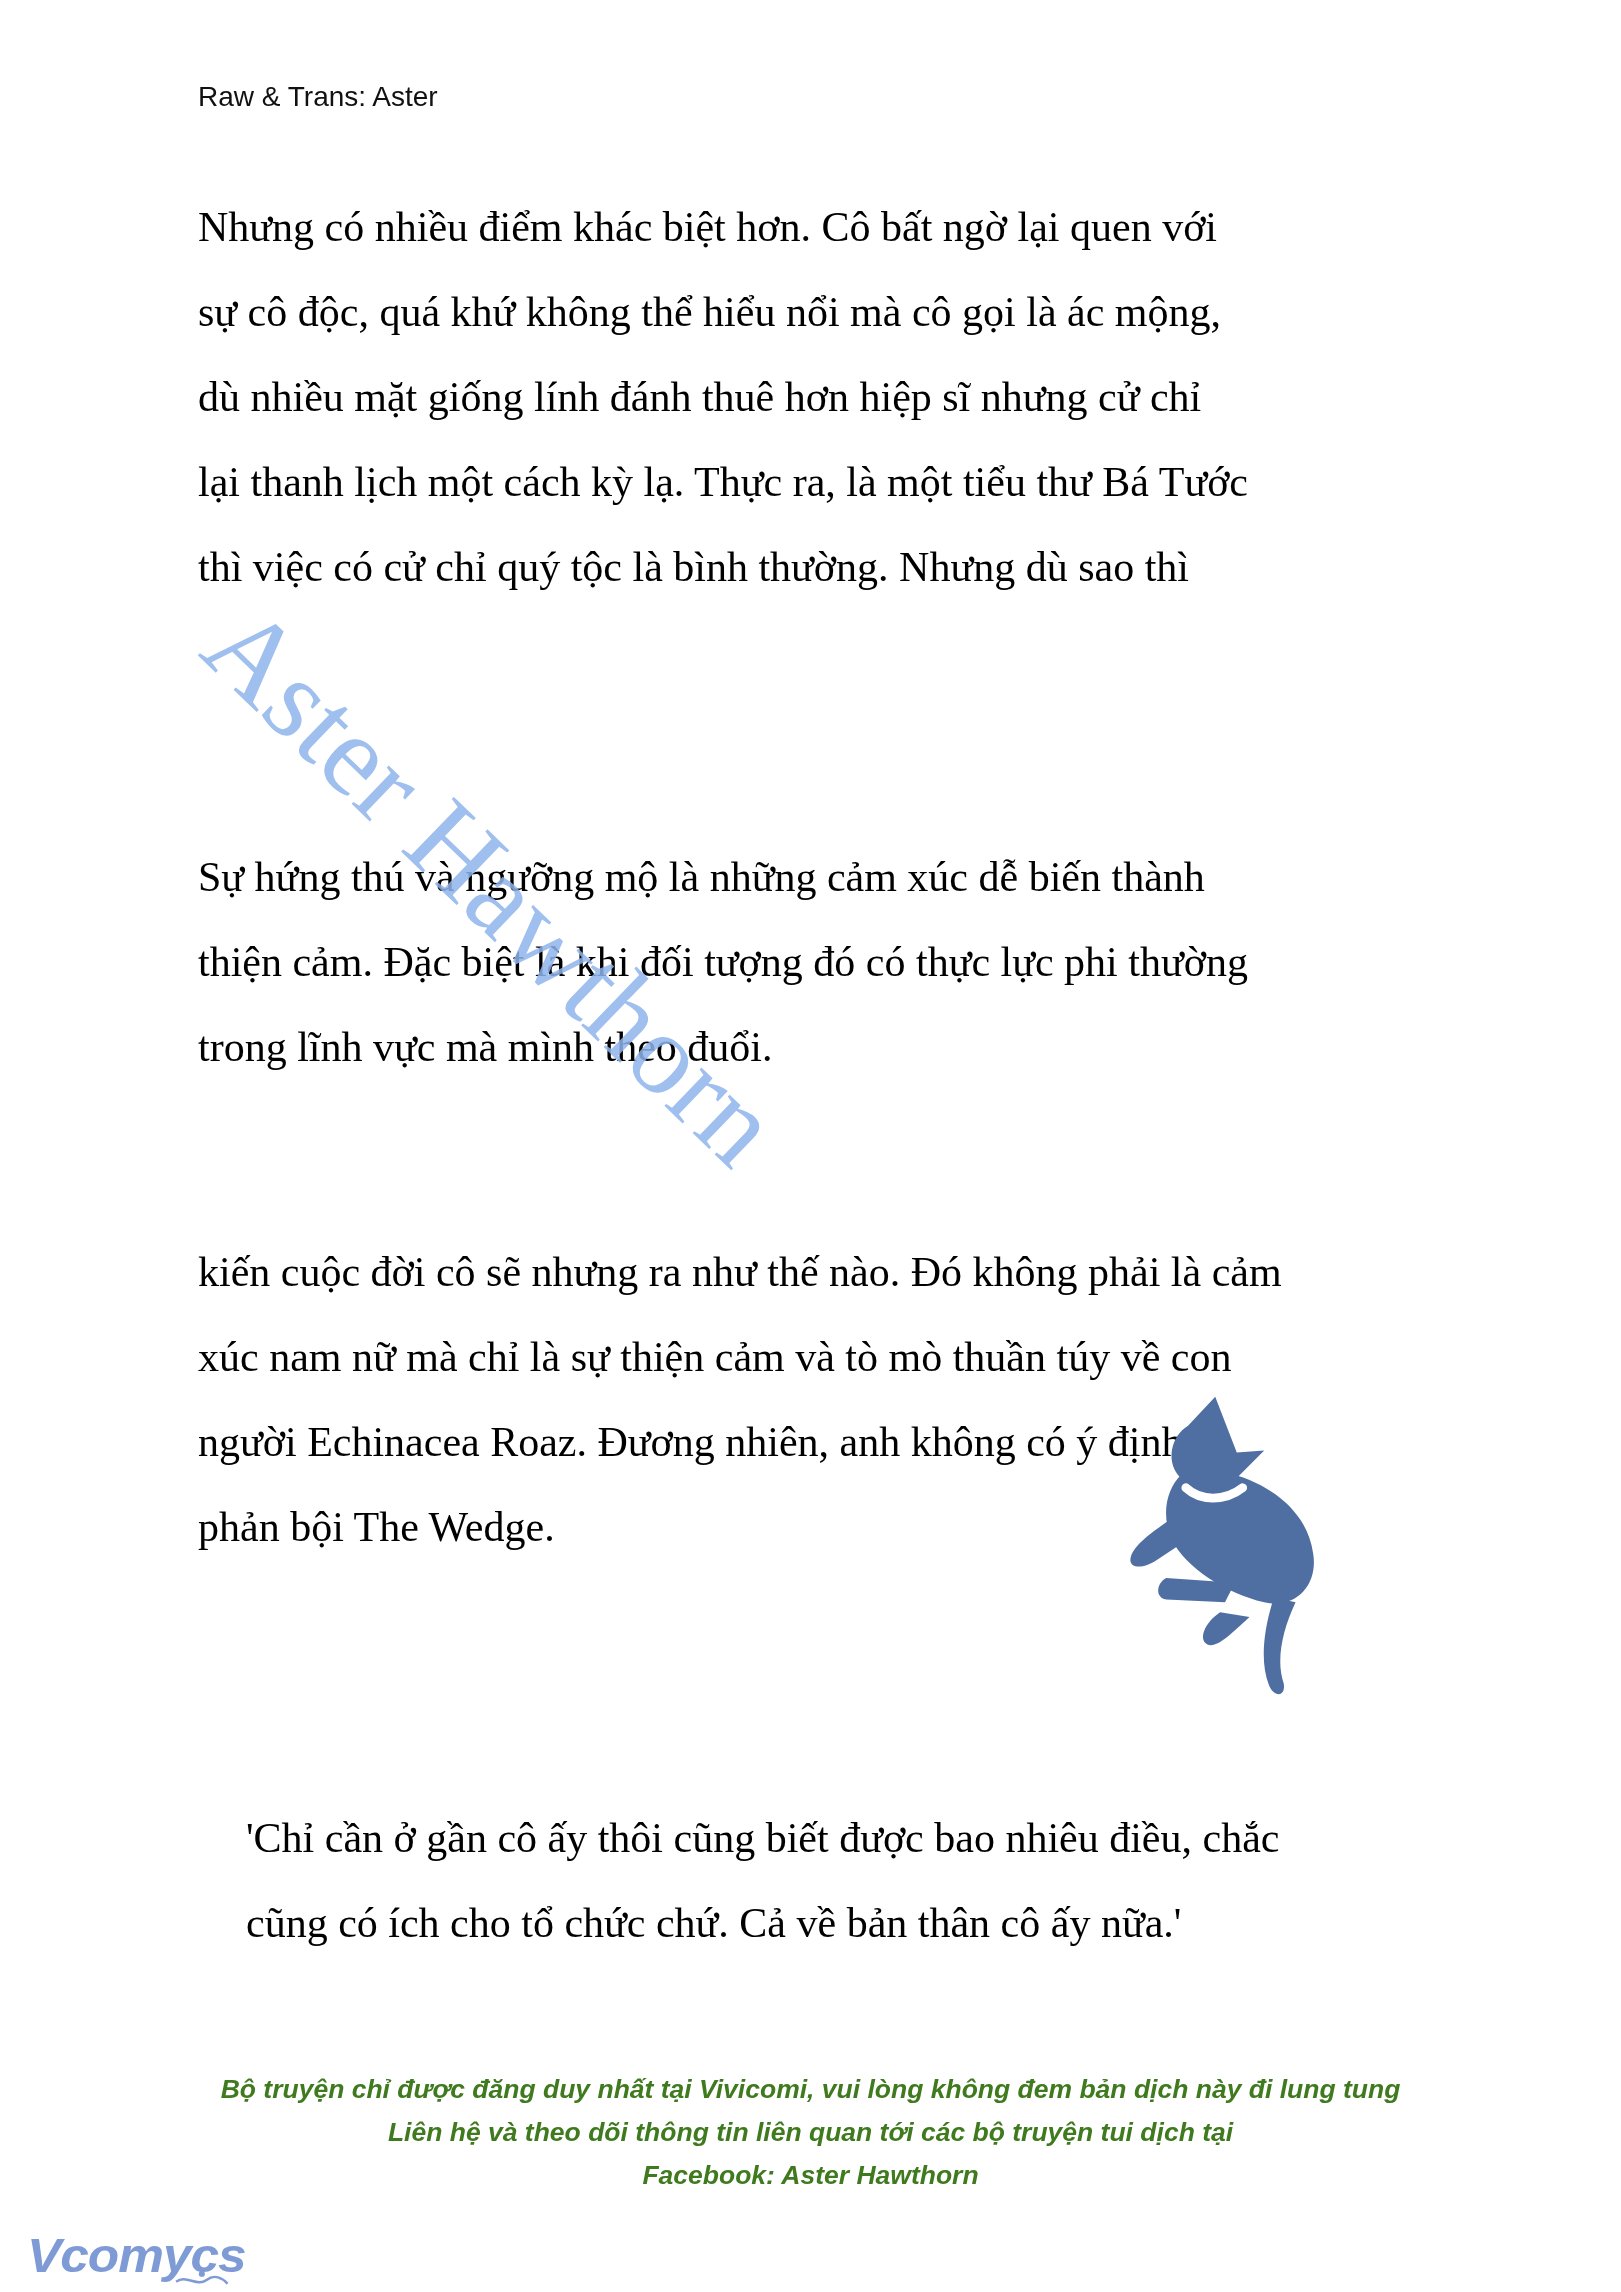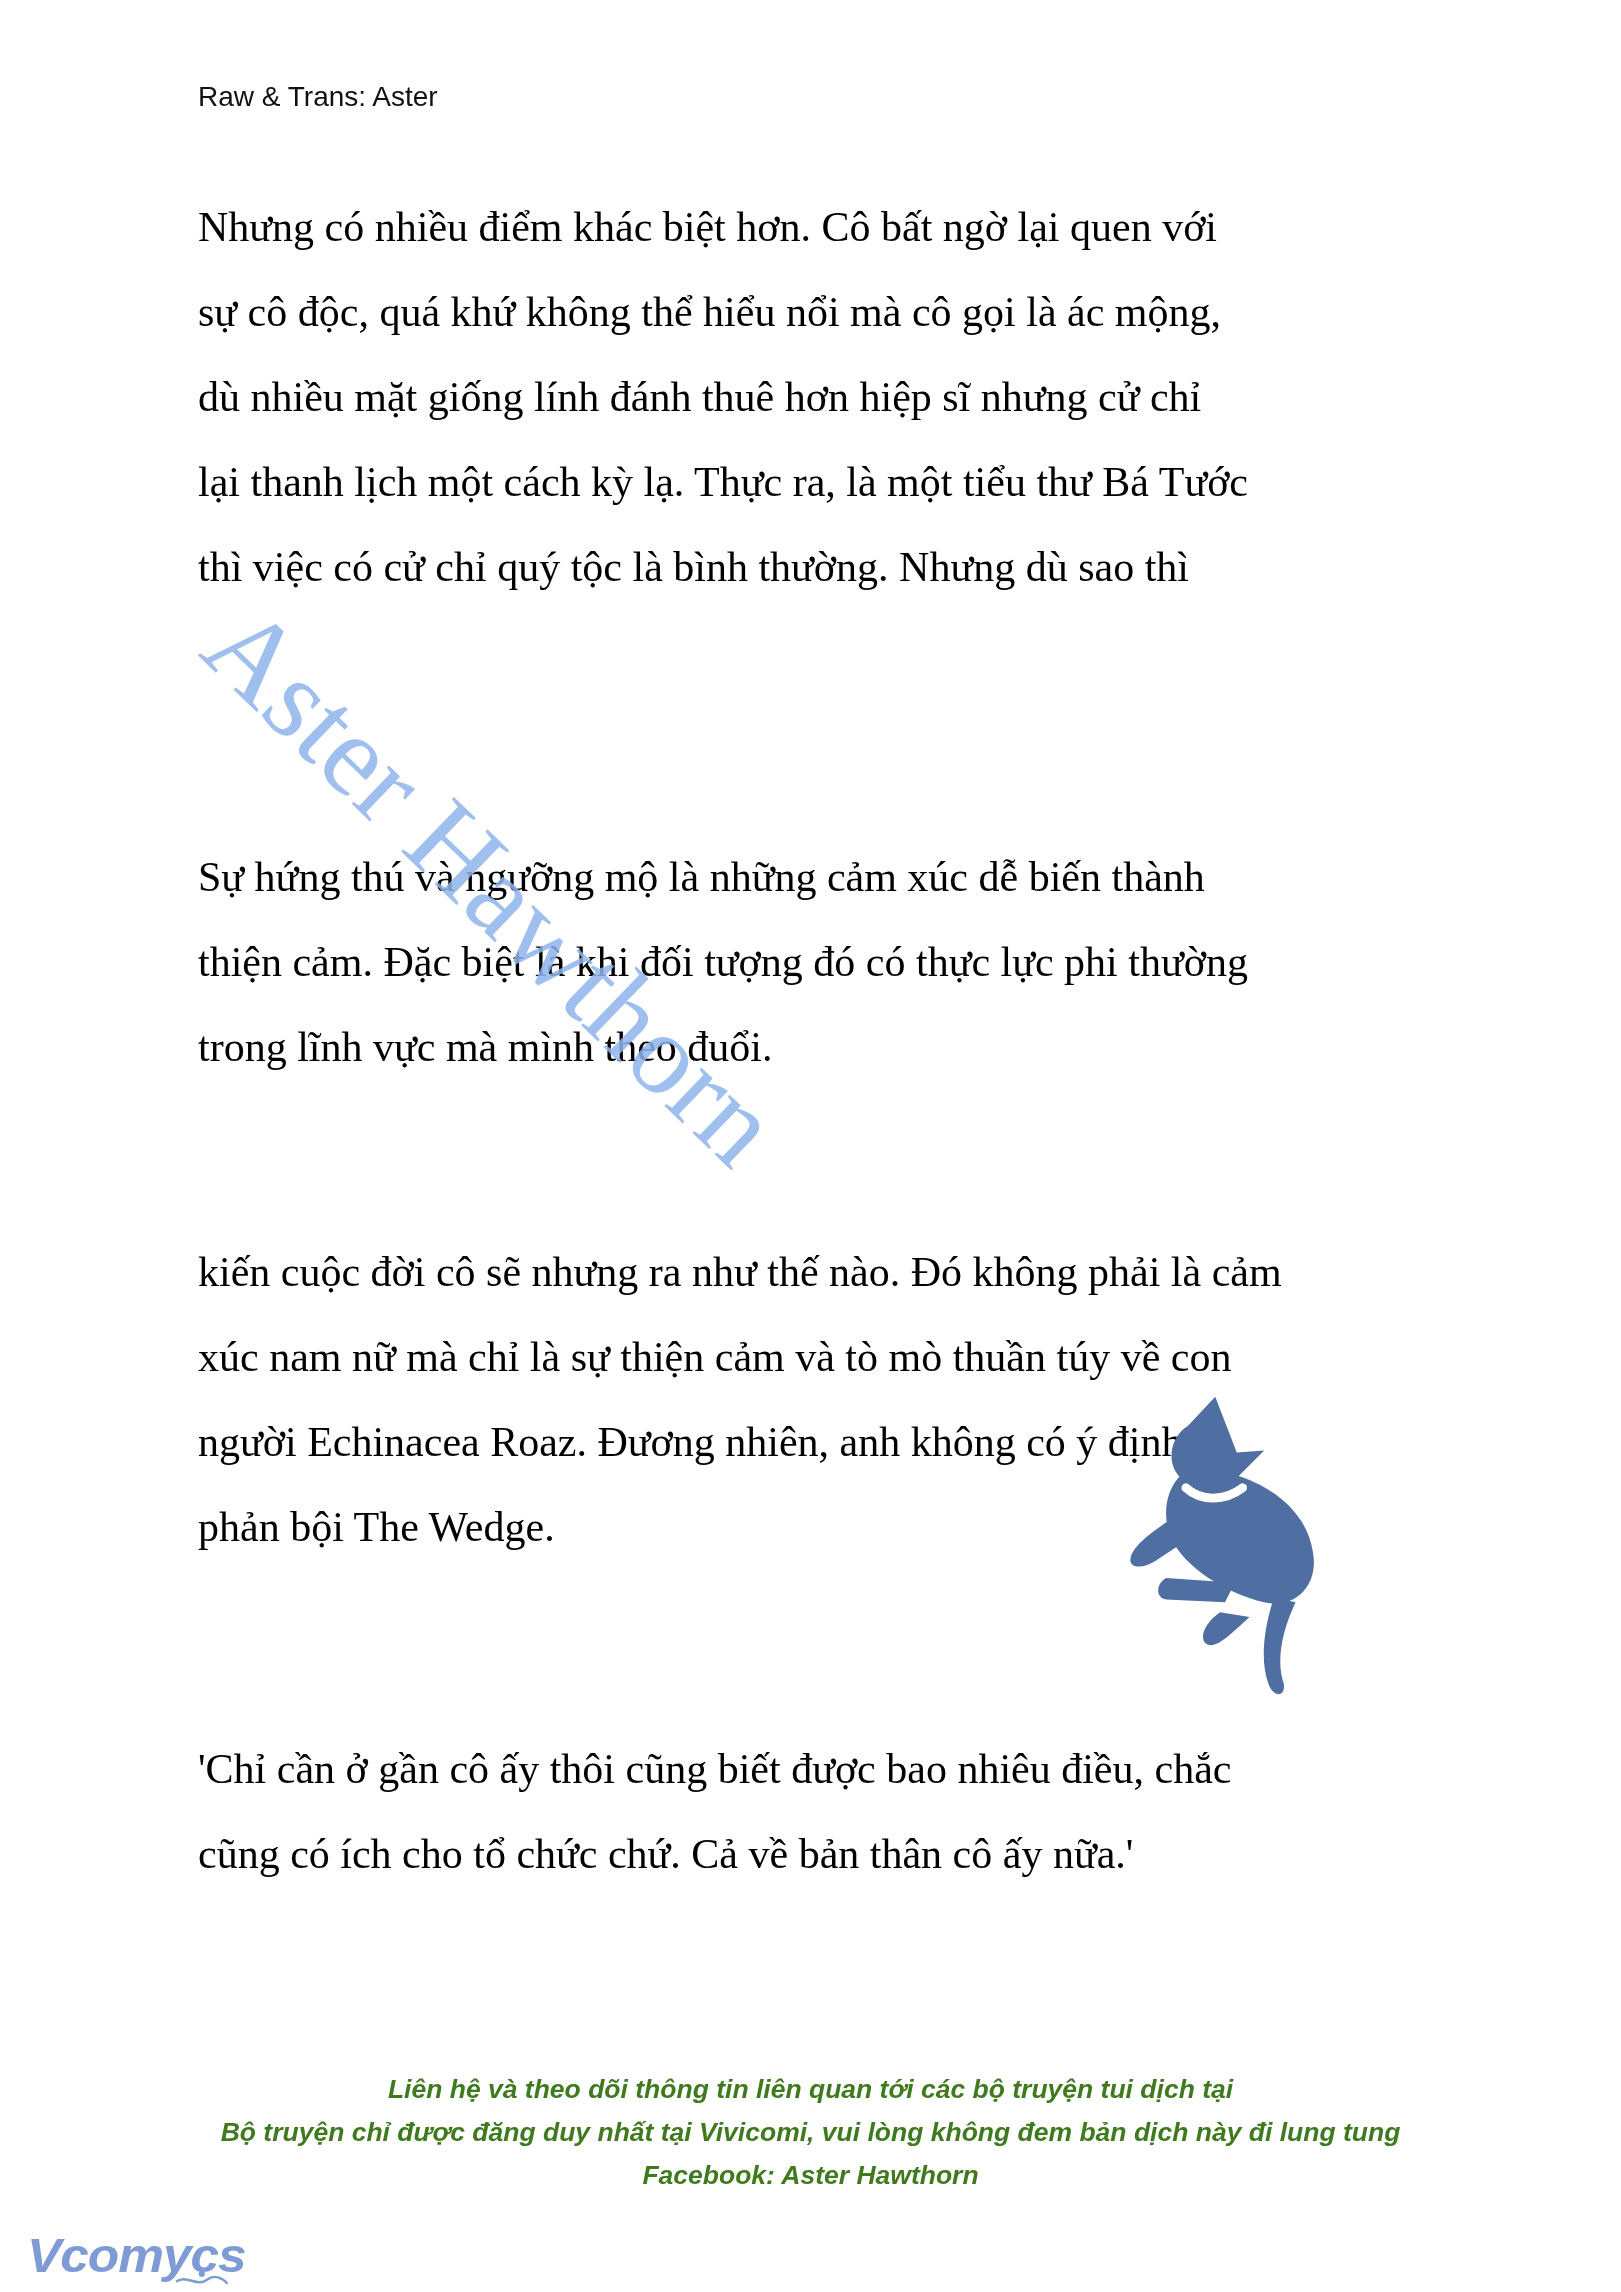--- a/index.html
+++ b/index.html
@@ -111,21 +111,21 @@
 
 <div class="body-text" style="top:1230px;">
   <p class="para">
     <span class="line">kiến cuộc đời cô sẽ nhưng ra như thế nào. Đó không phải là cảm</span>
     <span class="line">xúc nam nữ mà chỉ là sự thiện cảm và tò mò thuần túy về con</span>
     <span class="line">người Echinacea Roaz. Đương nhiên, anh không có ý định</span>
     <span class="line">phản bội The Wedge.</span>
   </p>
 </div>
 
-<div class="body-text" style="top:1727px;">
+<div class="body-text" style="top:1796px;margin-left:48px;">
   <p class="para">
     <span class="line">'Chỉ cần ở gần cô ấy thôi cũng biết được bao nhiêu điều, chắc</span>
     <span class="line">cũng có ích cho tổ chức chứ. Cả về bản thân cô ấy nữa.'</span>
   </p>
 </div>
 
 <div class="watermark">Aster Hawthorn</div>
 
 <svg class="cat" viewBox="0 0 250 340" xmlns="http://www.w3.org/2000/svg">
   <g fill="#4f6fa3">
@@ -140,22 +140,22 @@
 
     <path d="M95 235 C80 245 72 262 82 268 C92 272 105 258 125 240 Z"></path>
 
     <path d="M150 220 C140 250 135 285 145 310 C150 322 162 322 160 308 C152 285 158 255 172 225 Z"></path>
   </g>
 
   <path d="M60 108 C75 122 100 122 118 108" stroke="#ffffff" stroke-width="9" fill="none" stroke-linecap="round"></path>
 </svg>
 
 <div class="footer">
+  <div>Bộ truyện chỉ được đăng duy nhất tại Vivicomi, vui lòng không đem bản dịch này đi lung tung</div>
   <div>Liên hệ và theo dõi thông tin liên quan tới các bộ truyện tui dịch tại</div>
-  <div>Bộ truyện chỉ được đăng duy nhất tại Vivicomi, vui lòng không đem bản dịch này đi lung tung</div>
   <div>Facebook: Aster Hawthorn</div>
 </div>
 
 <div class="logo">
   <span>Vcomycs</span>
   <svg class="swirl" viewBox="0 0 60 20" xmlns="http://www.w3.org/2000/svg">
     <path d="M5 12 C15 4 25 18 35 10 C42 4 50 8 55 14" stroke="#7f9bd6" stroke-width="2.5" fill="none"></path>
     <circle cx="30" cy="4" r="3" fill="#7f9bd6"></circle>
   </svg>
 </div>

